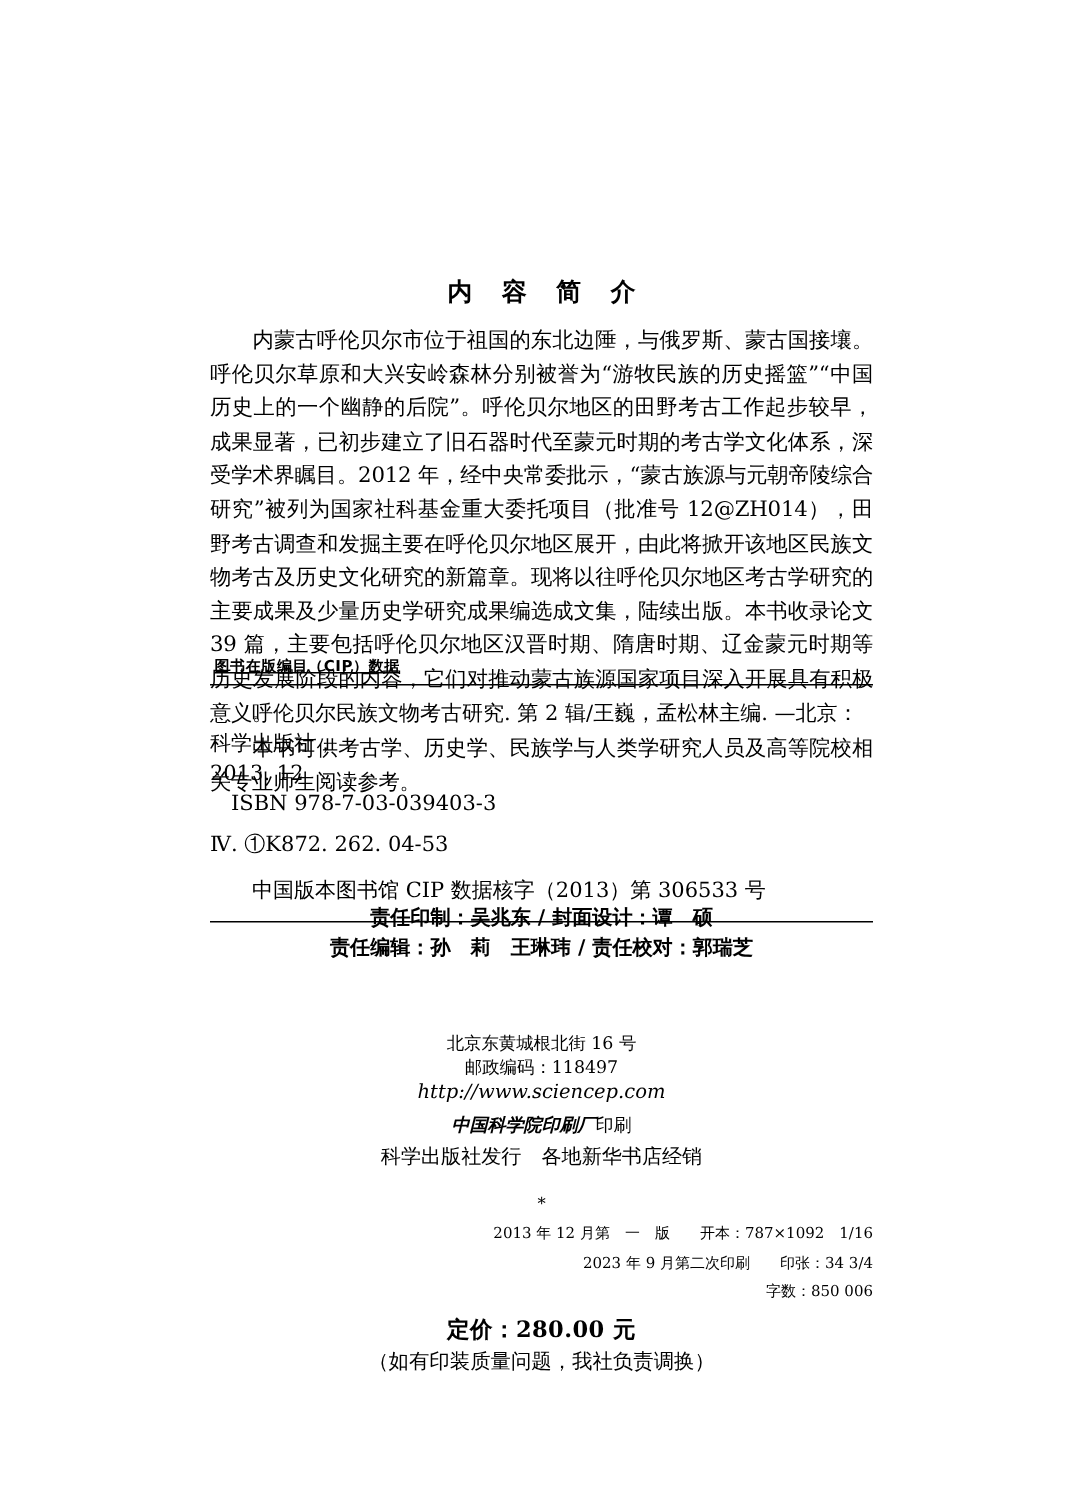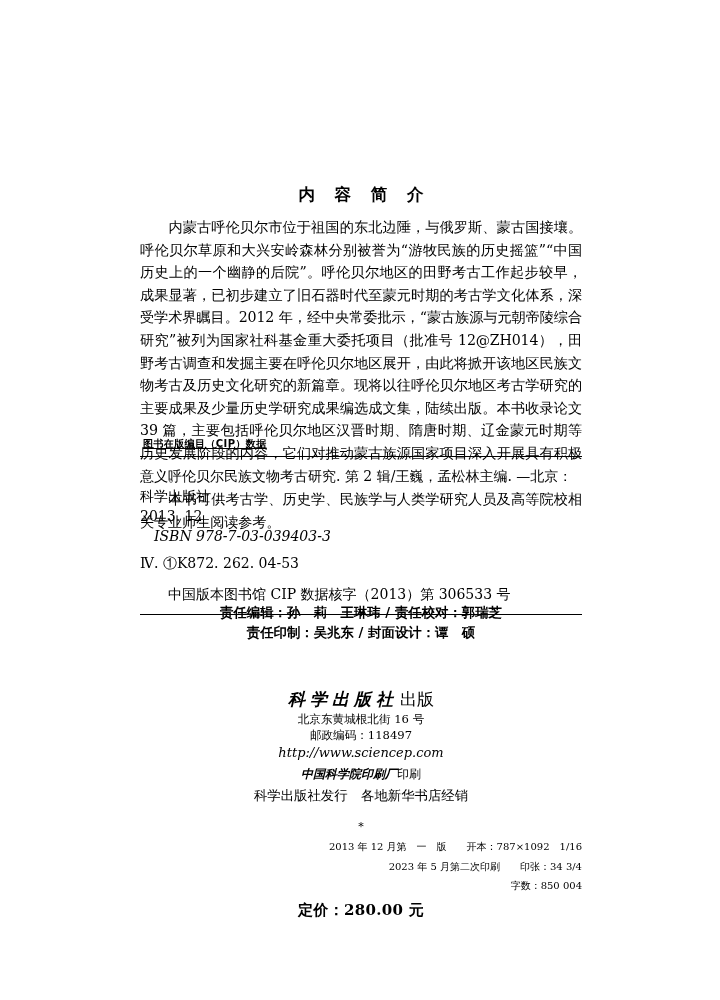--- a/index.html
+++ b/index.html
@@ -88,21 +88,20 @@
   }
 
   .cip-line {
     margin: 0;
   }
   .cip-line.indent {
     text-indent: 2em;
   }
   .cip-line.sub-indent {
     text-indent: 1em;
-    font-style: italic;
   }
   .cip-gap {
     height: 11px;
   }
   .cip-gap-sm {
     height: 7px;
   }
 
   .cip-rule-bottom {
     margin-top: 10px;
@@ -230,42 +229,40 @@
       <p class="cip-line sub-indent">ISBN 978-7-03-039403-3</p>
       <div class="cip-gap-sm"></div>
       <p class="cip-line">Ⅳ. ①K872. 262. 04-53</p>
       <div class="cip-gap"></div>
       <p class="cip-line indent">中国版本图书馆 CIP 数据核字（2013）第 306533 号</p>
     </div>
     <hr class="rule cip-rule-bottom">
   </section>
 
   <section class="credits">
+    <div>责任印制：吴兆东 / 封面设计：谭　硕</div>
     <div>责任编辑：孙　莉　王琳玮 / 责任校对：郭瑞芝</div>
-    <div>责任印制：吴兆东 / 封面设计：谭　硕</div>
   </section>
 
   <section class="publisher-block">
 
-    <div class="pub-logo-line">
-      <span class="pub-logo-name">科学出版社</span><span class="pub-logo-suffix">出版</span>
-    </div>
 
     <p class="pub-addr">北京东黄城根北街 16 号</p>
     <p class="pub-addr">邮政编码：118497</p>
     <p class="pub-url">http://www.sciencep.com</p>
 
     <div class="printer-line">
       <span>中国科学院印刷厂</span><span class="printer-suffix">印刷</span>
     </div>
 
     <p class="distrib-line">科学出版社发行　各地新华书店经销</p>
 
     <div class="star-sep">*</div>
 
     <p class="spec-line">2013 年 12 月第　一　版　　开本：787×1092　1/16</p>
-    <p class="spec-line">2023 年 5 月第二次印刷　　印张：34 3/4</p>
-    <p class="spec-line">字数：850 004</p>
+    <p class="spec-line">2023 年 9 月第二次印刷　　印张：34 3/4</p>
+    <p class="spec-line">字数：850 006</p>
 
     <p class="price-line">定价：280.00 元</p>
+    <p class="note-line">（如有印装质量问题，我社负责调换）</p>
   </section>
 
 </div>
 
 </body></html>

